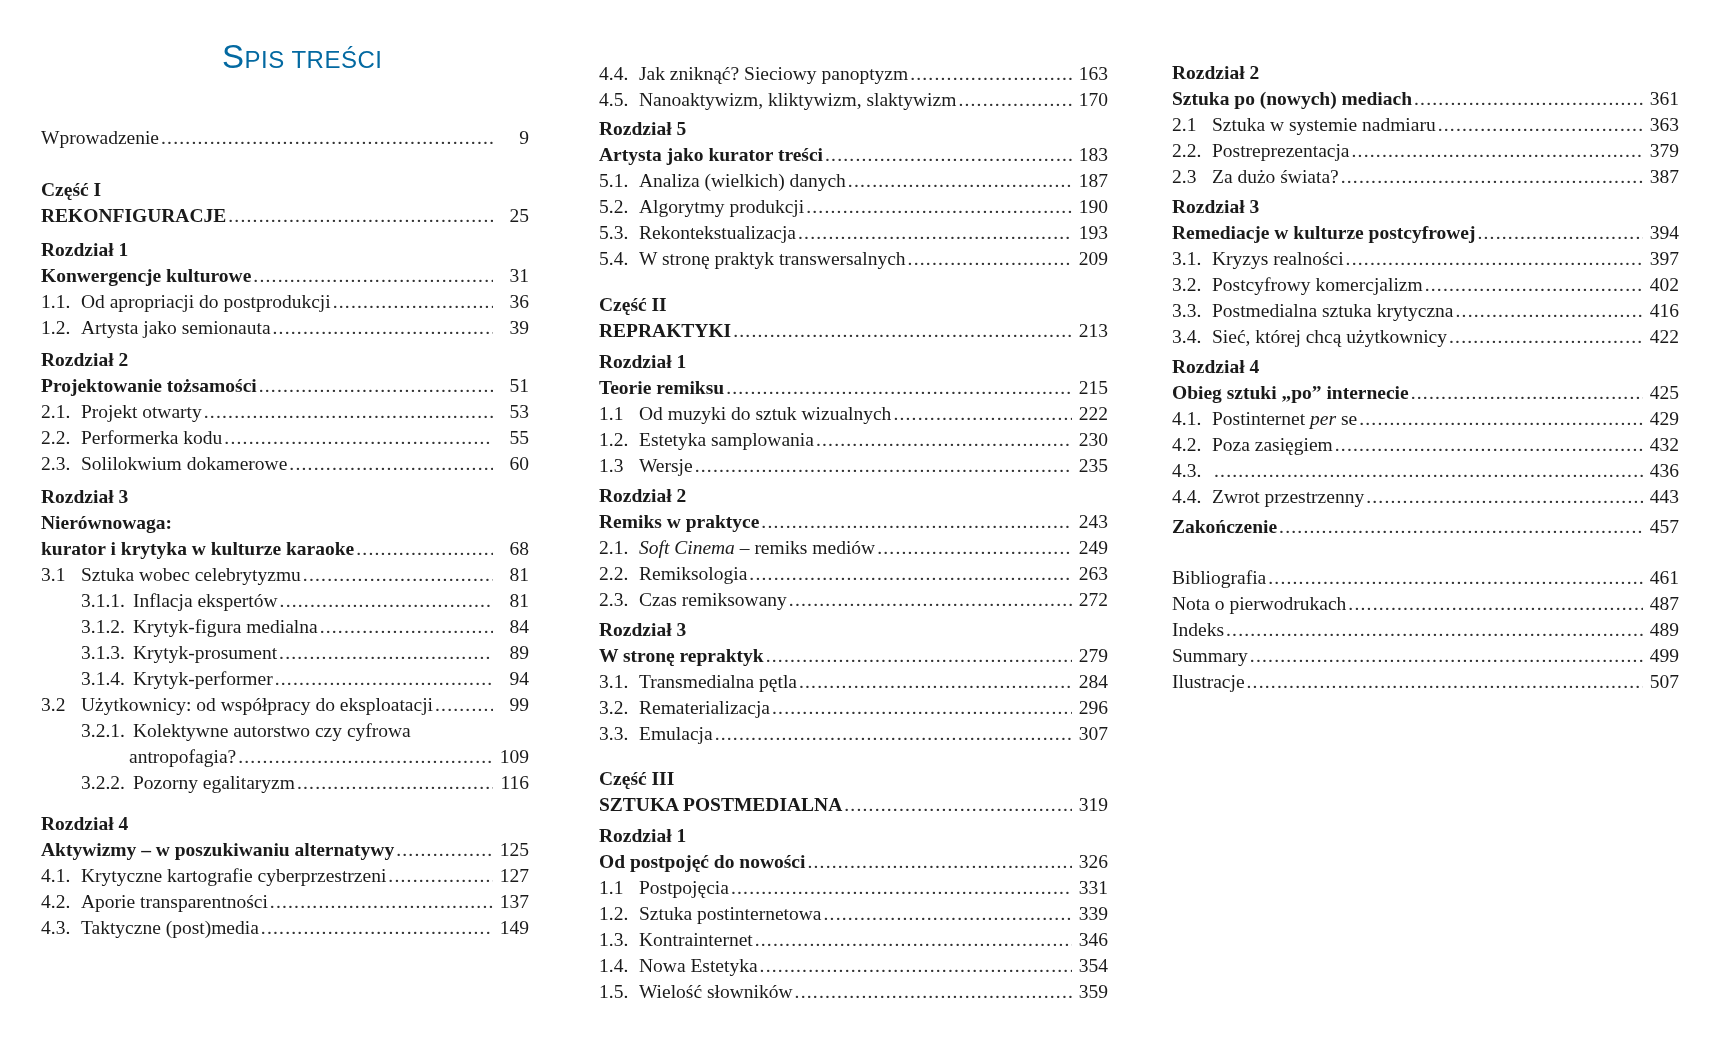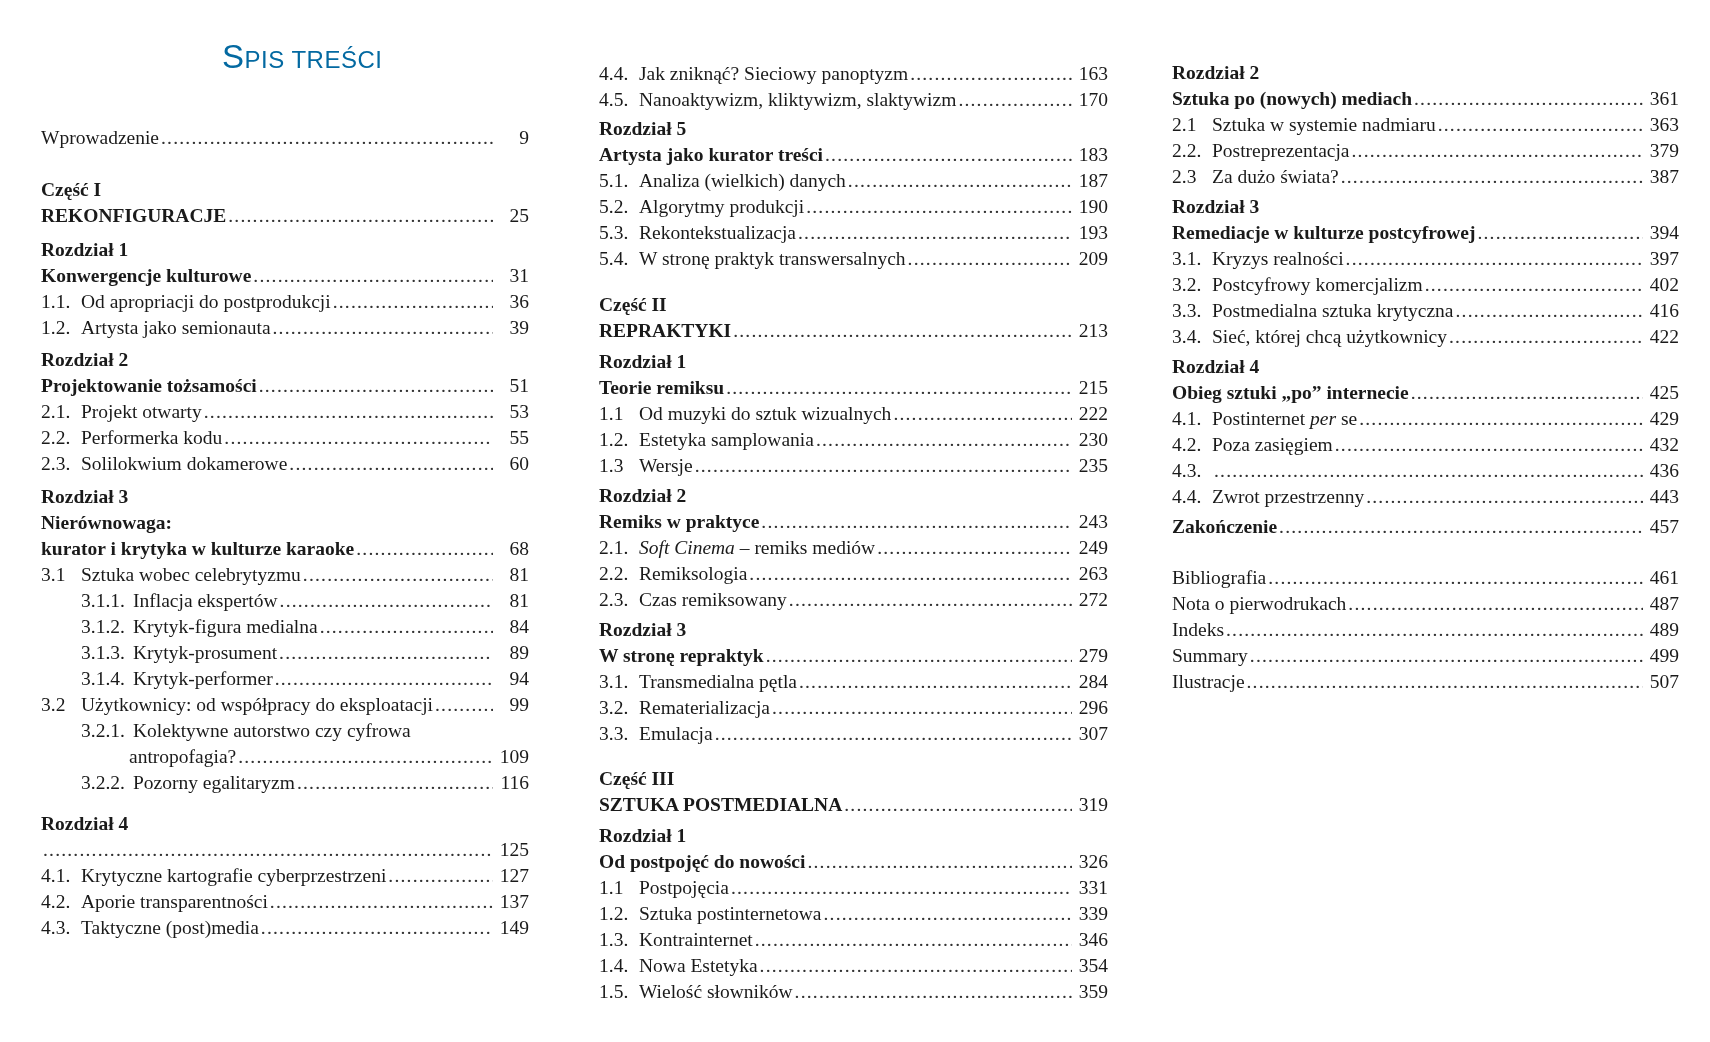--- a/index.html
+++ b/index.html
@@ -156,20 +156,21 @@
     </div>
   <div class="row ind1" style="top:770px">
       <span class="num" style="width:52px">3.2.2.</span>
       <span class="txt">Pozorny egalitaryzm</span>
       <span class="dots"></span>
       <span class="pg">116</span>
     </div>
 
   <div class="head" style="top:811px">Rozdział 4</div>
   <div class="row bold" style="top:837px">
+      <span class="txt">Aktywizmy – w poszukiwaniu alternatywy</span>
       <span class="dots"></span>
       <span class="pg">125</span>
     </div>
   <div class="row" style="top:863px">
       <span class="num n3">4.1.</span>
       <span class="txt">Krytyczne kartografie cyberprzestrzeni</span>
       <span class="dots"></span>
       <span class="pg">127</span>
     </div>
   <div class="row" style="top:889px">

